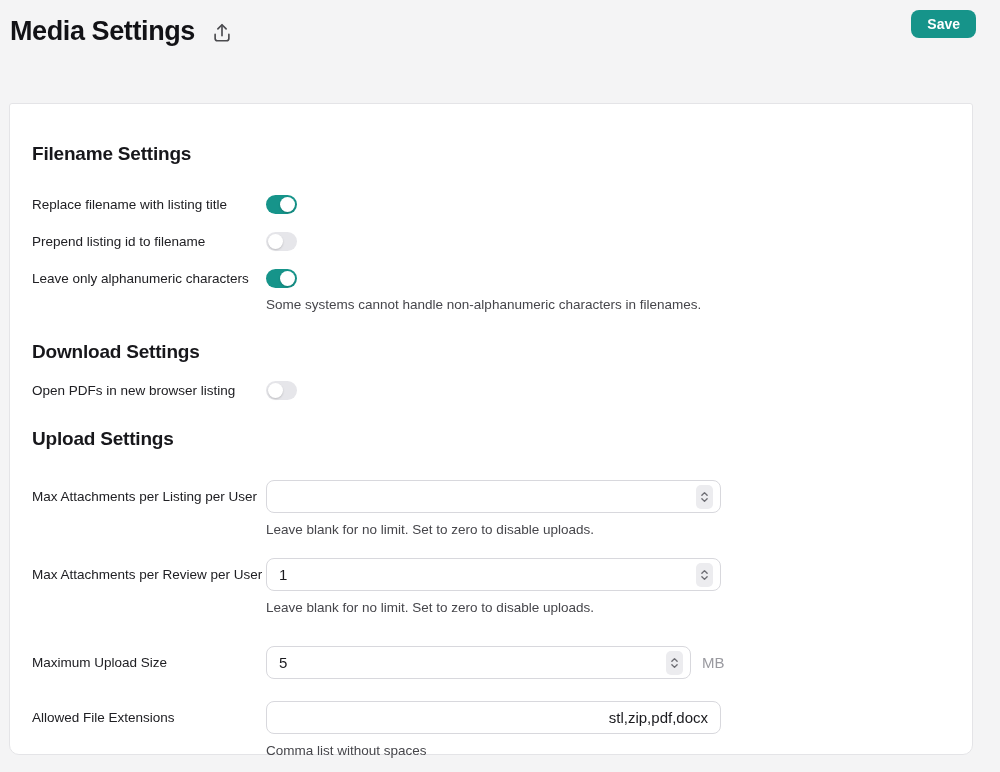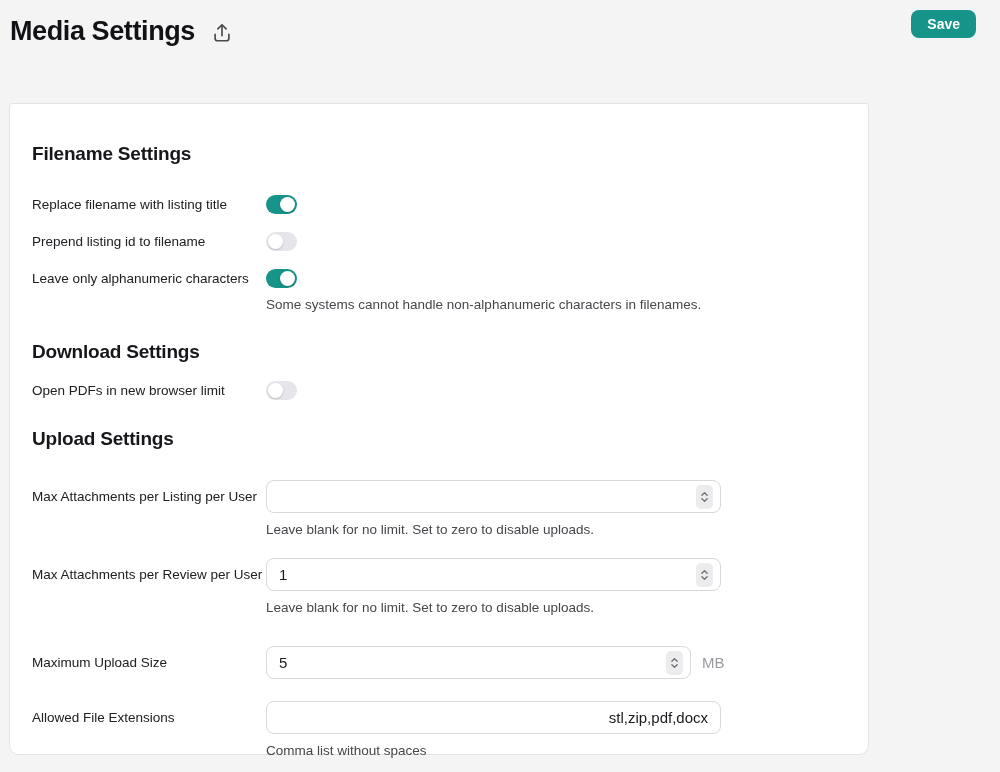--- a/index.html
+++ b/index.html
@@ -25,21 +25,21 @@
   .save-btn{position:absolute;top:10px;right:24px;height:28px;padding:0 16px;
     background:var(--accent);color:#fff;border:none;border-radius:8px;
     font-size:14px;font-weight:600;font-family:inherit;cursor:pointer;}
 
   
   .tabbar{position:absolute;top:74px;left:9px;display:flex;z-index:2;}
   .tab{padding:0 17px;height:31px;line-height:29px;font-size:14.5px;color:#29292d;cursor:pointer;white-space:nowrap;}
   .tab.active{background:var(--panel-bg);border-radius:8px 8px 0 0;}
 
   
-  .panel{position:absolute;top:103px;left:9px;width:860px;height:652px;
+  .panel{position:absolute;top:103px;left:9px;width:964px;height:652px;
     background:var(--panel-bg);border:1px solid var(--border);
     border-radius:3px 3px 10px 10px;}
   .panel-inner{padding:0 22px;}
   .section-heading{margin:0;font-size:19px;font-weight:700;color:var(--text-dark);line-height:23px;letter-spacing:-0.2px;}
   .mt38{margin-top:38px;} .mt27{margin-top:27px;} .mt22{margin-top:22px;}
   .mt20{margin-top:20px;} .mt19{margin-top:30px;} .mt18{margin-top:18px;}
 
   .row{display:grid;grid-template-columns:234px 1fr;}
   .row-label{font-size:13.5px;color:var(--text-label);}
   .trow .row-label{line-height:19px;}
@@ -114,21 +114,21 @@
           <div class="toggle on">
               <span class="knob"></span>
             </div>
           <div class="help">Some systems cannot handle non-alphanumeric characters in filenames.</div>
         </div>
       </div>
 
       <h2 class="section-heading mt27">Download Settings</h2>
 
       <div class="row trow mt18">
-        <div class="row-label">Open PDFs in new browser limit</div>
+        <div class="row-label">Open PDFs in new browser listing</div>
         <div>
           <div class="toggle">
               <span class="knob"></span>
             </div>
         </div>
       </div>
 
       <h2 class="section-heading mt27">Upload Settings</h2>
 
       <div class="row irow mt19">

